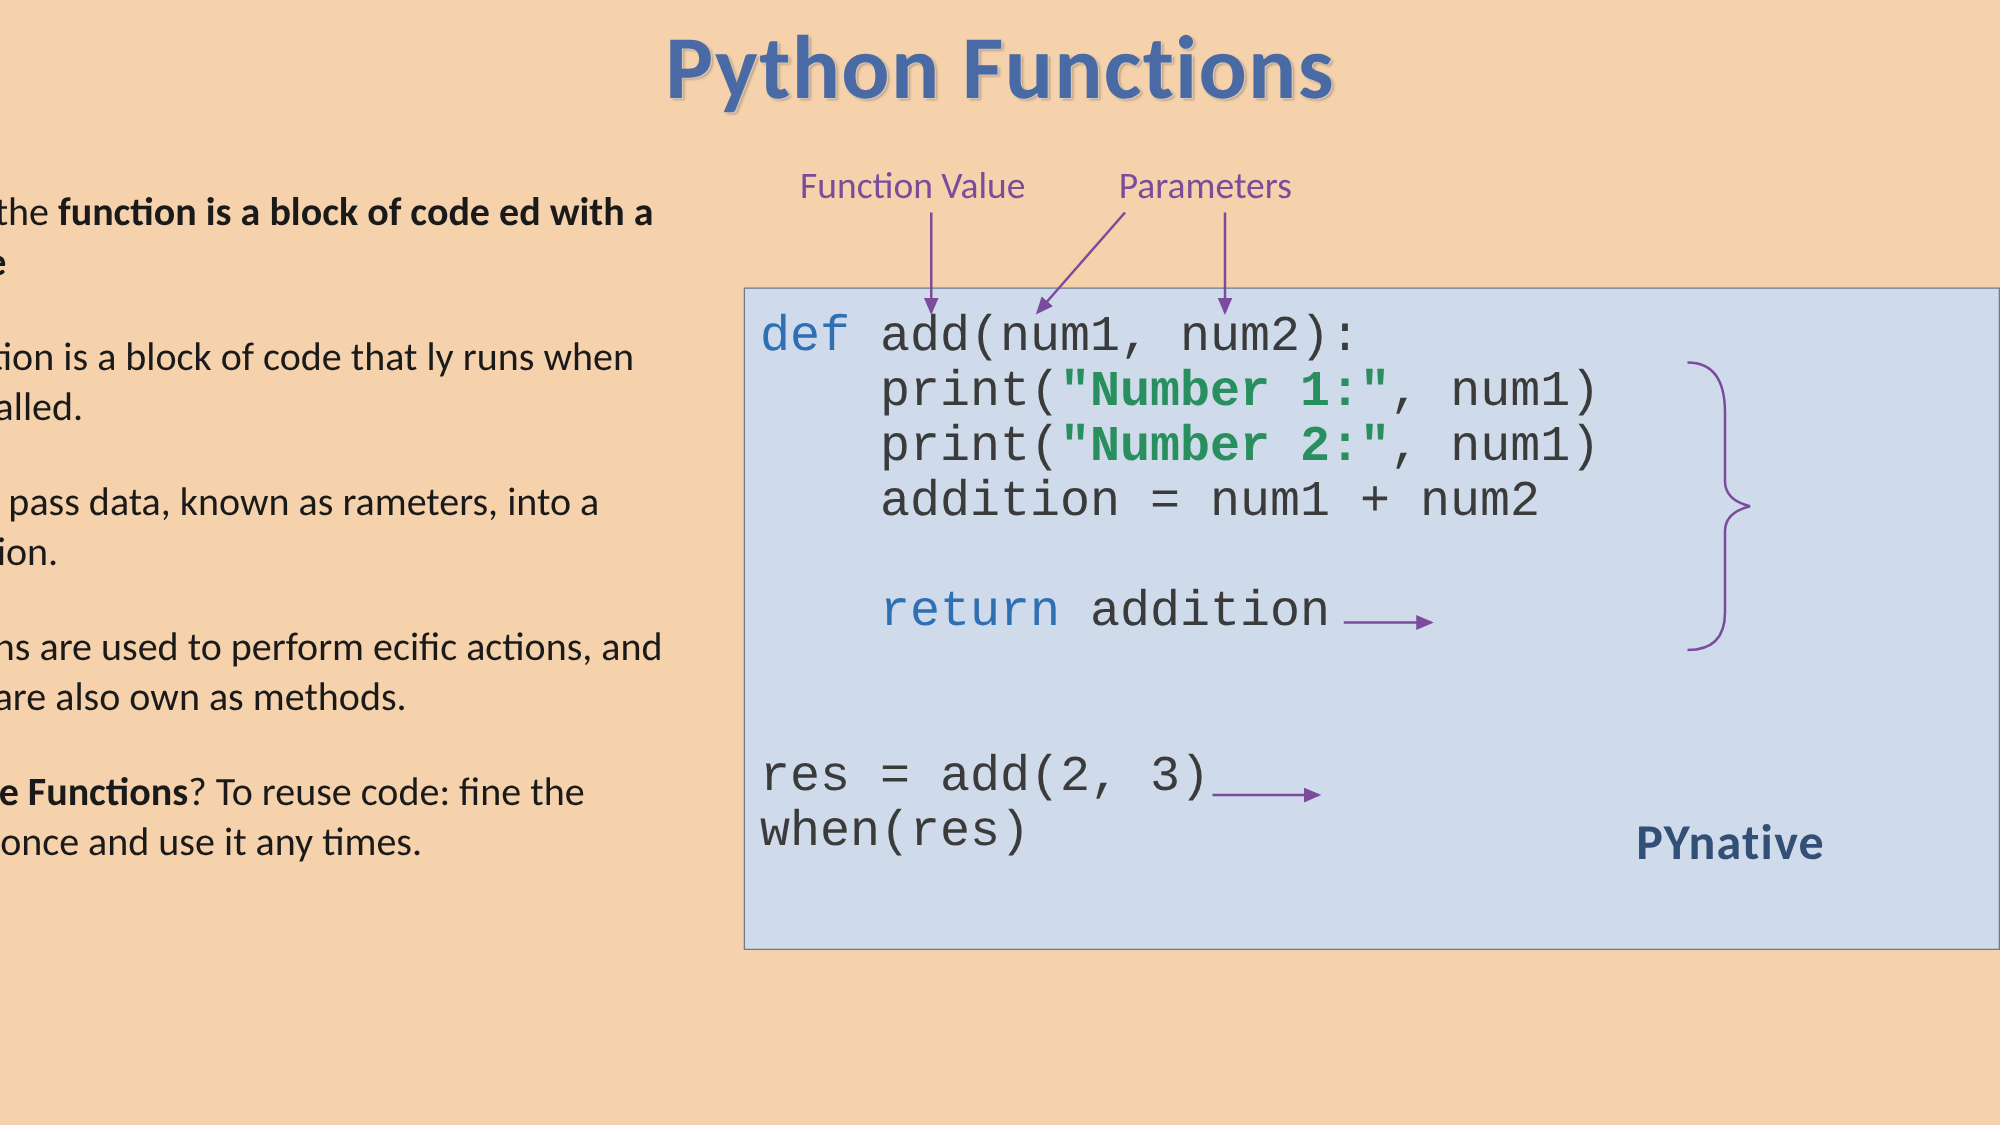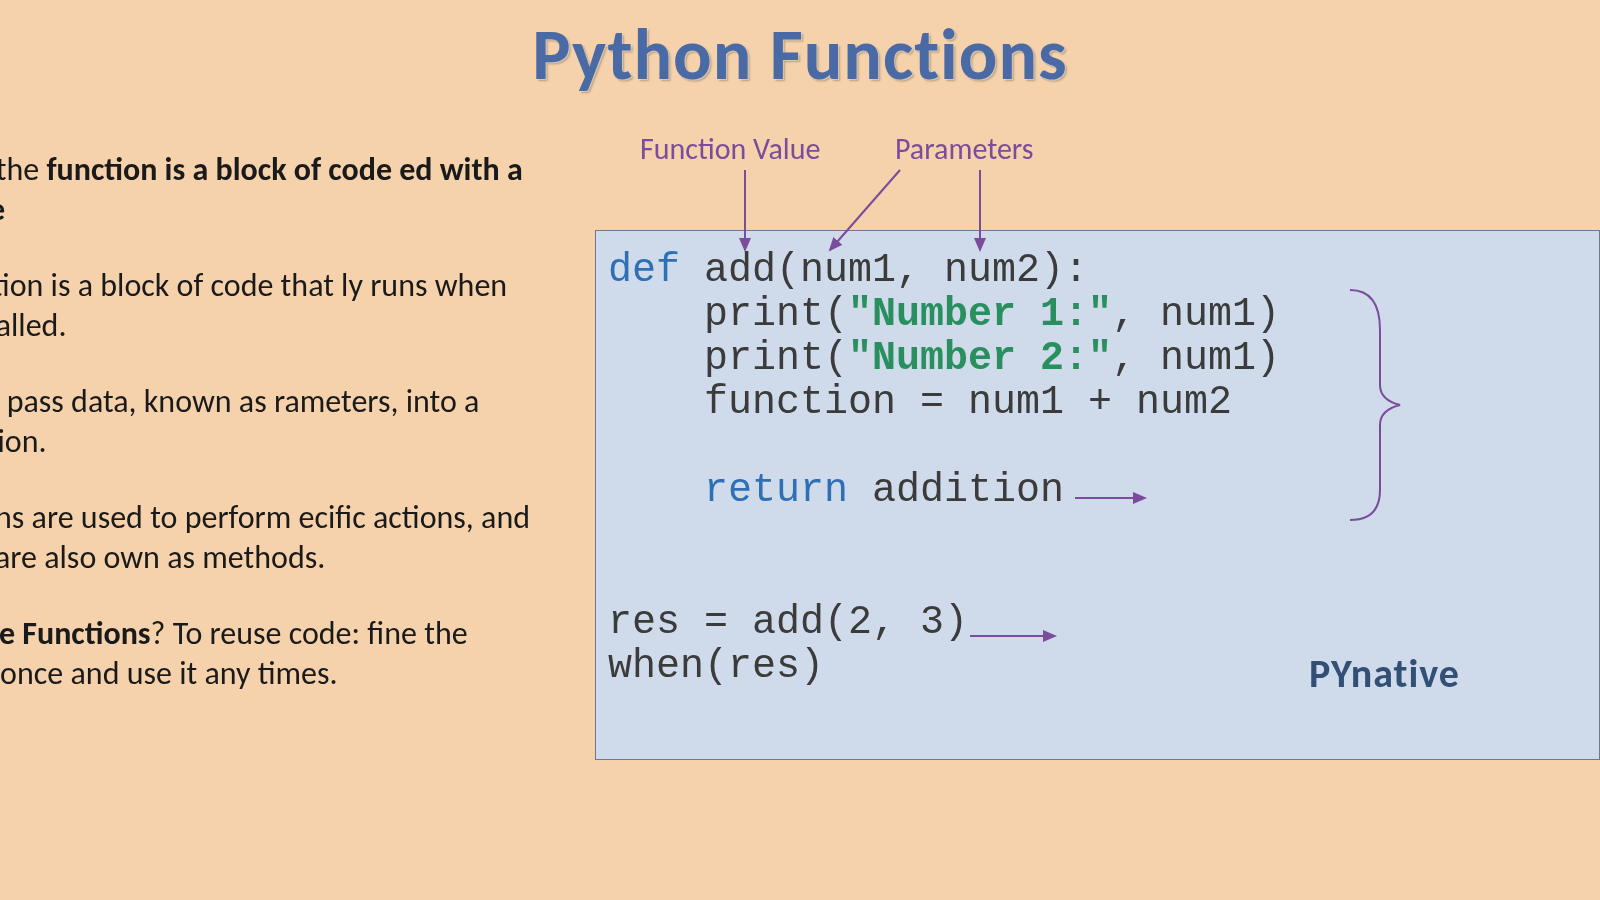--- a/index.html
+++ b/index.html
@@ -132,21 +132,21 @@
 
   <div class="label funcname">Function Value</div>
   <div class="label params">Parameters</div>
   <div class="label fbody">Function<br>Body</div>
   <div class="label retval">Return Value</div>
   <div class="label fcall">Function call</div>
 
   <div class="codebox"><span class="kw">def</span><span> add(num1, num2):</span>
 <span>    print(</span><span class="str">"Number 1:"</span><span>, num1)</span>
 <span>    print(</span><span class="str">"Number 2:"</span><span>, num1)</span>
-<span>    function = num1 + num2</span>
+<span>    addition = num1 + num2</span>
 <span></span>
 <span>    </span><span class="kw">return</span><span> addition</span>
 <span></span>
 
 <span>res = add(2, 3)</span>
 <span>when(res)</span></div>
 
   <svg class="arrows">
     <defs>
       <marker id="arrowhead" markerWidth="8" markerHeight="8" refX="6" refY="3" orient="auto">

